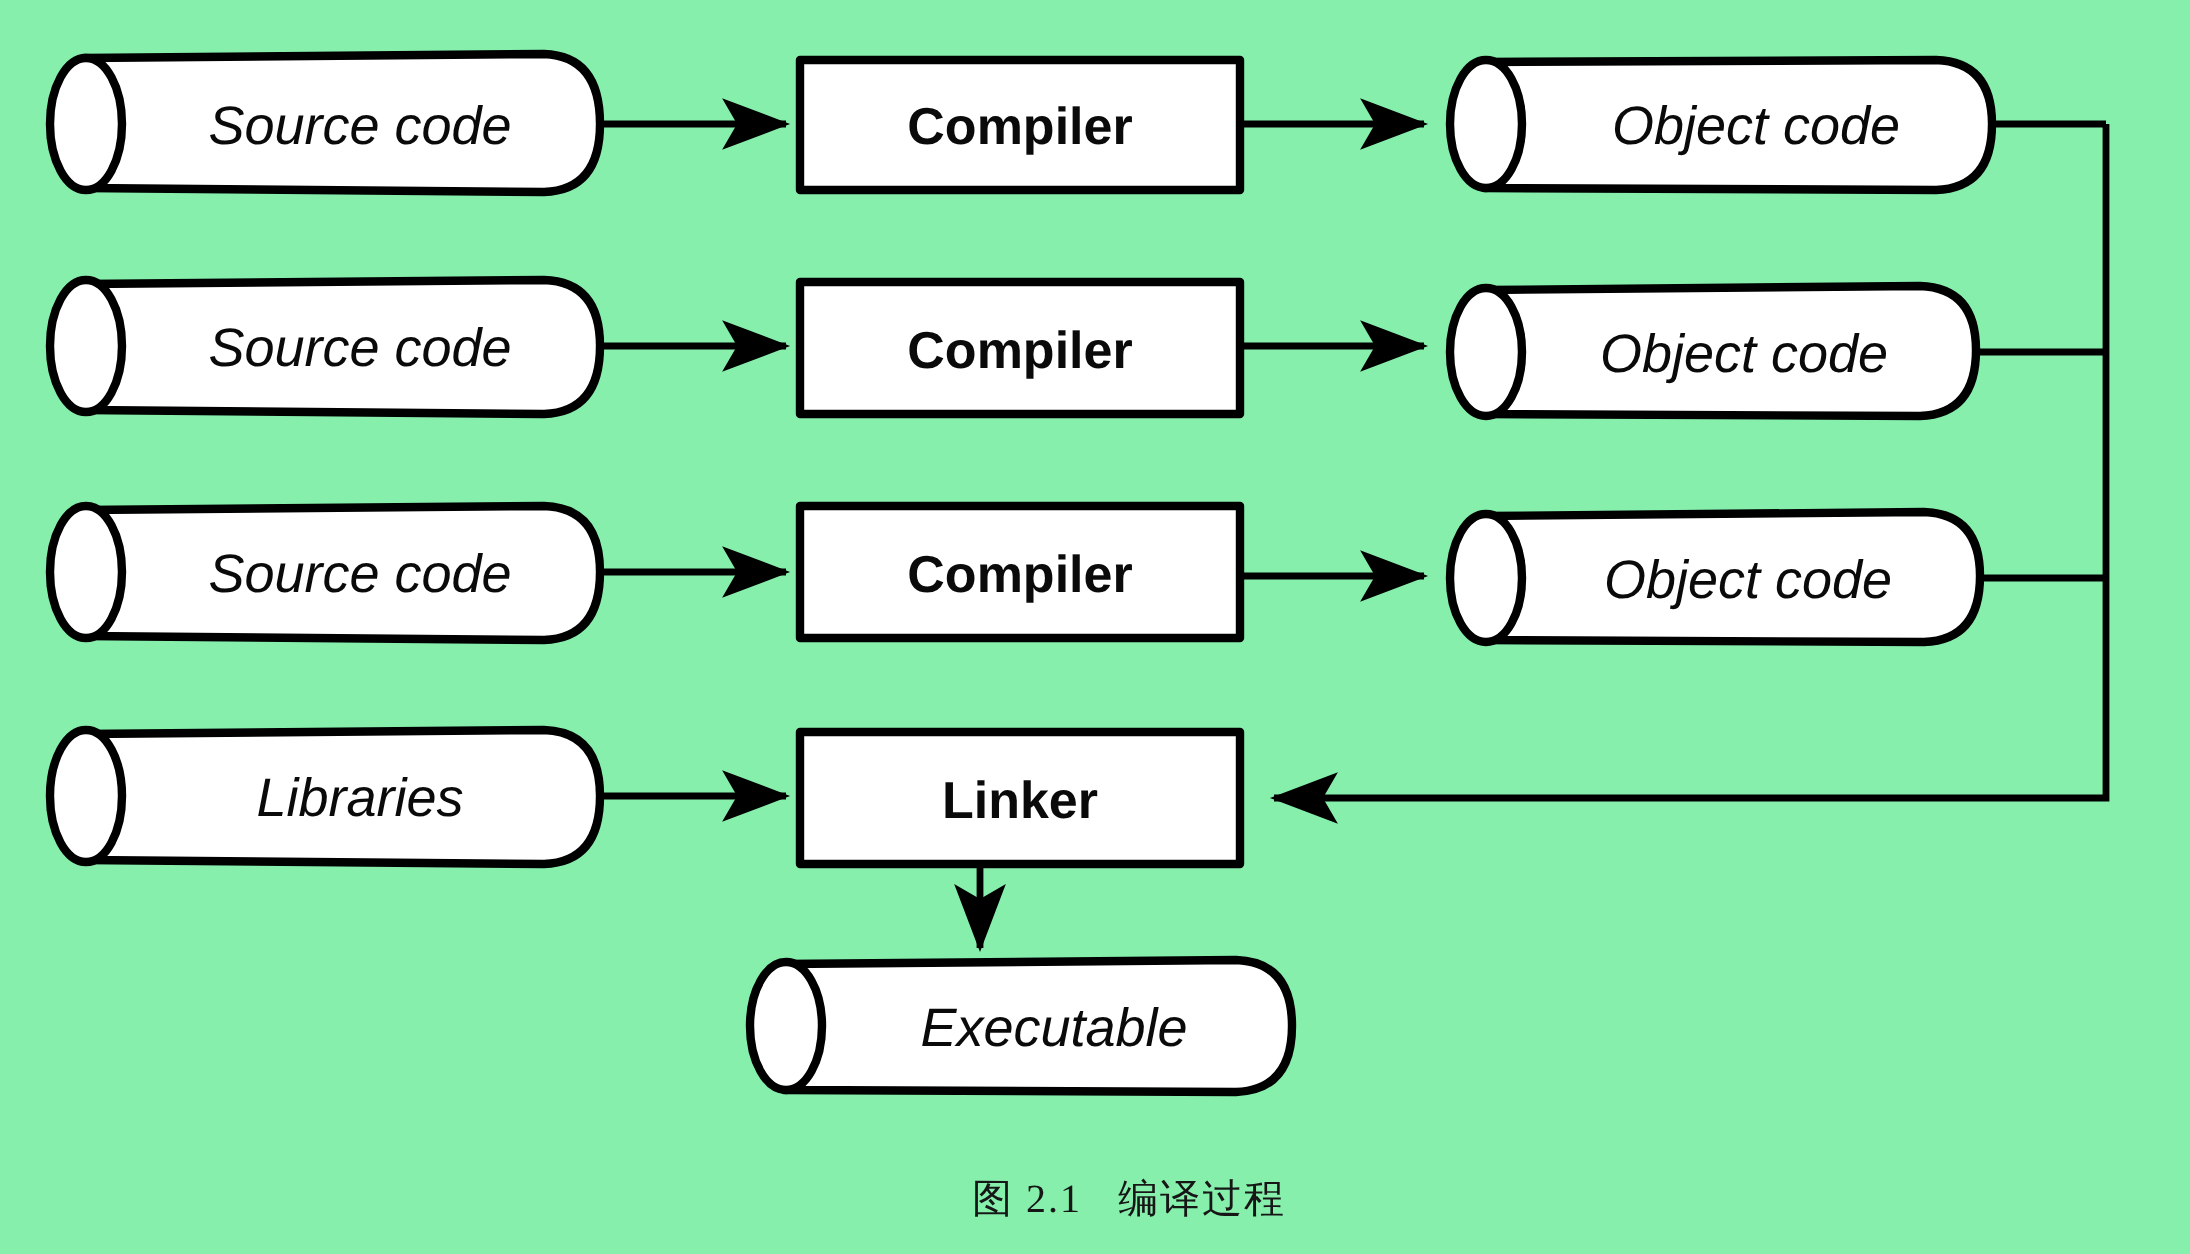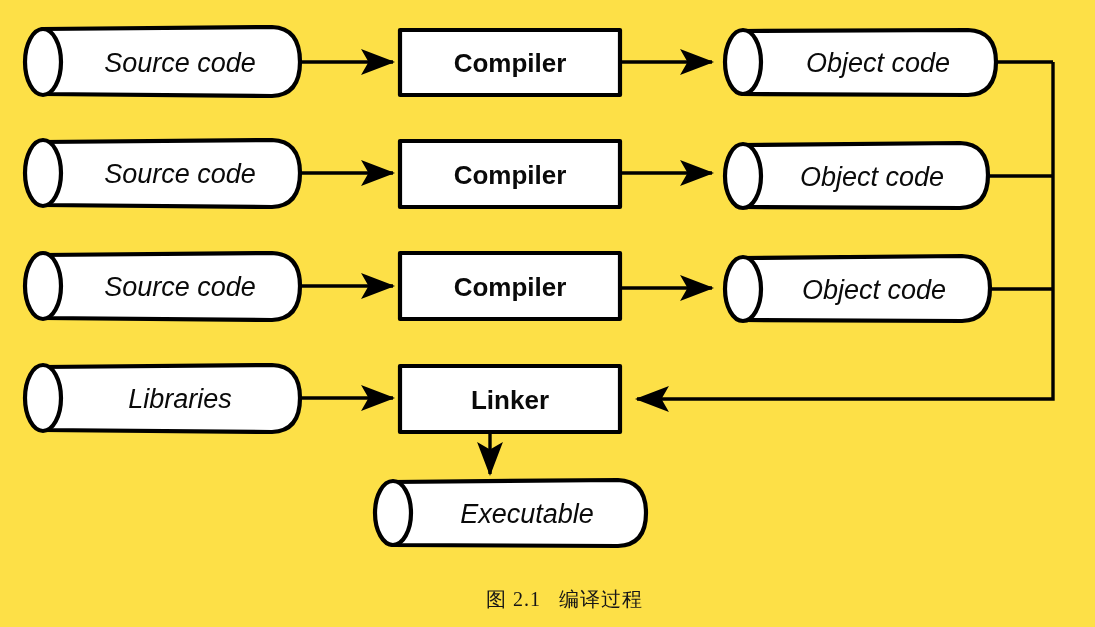--- a/index.html
+++ b/index.html
@@ -8,21 +8,21 @@
     padding: 0;
     background: #ffffff;
   }
   body {
     font-family: "Liberation Sans", sans-serif;
   }
   #figure-root {
     position: relative;
     width: 1095px;
     height: 627px;
-    background: #fde047;
+    background: #86efac;
     overflow: hidden;
   }
   #diagram-svg {
     position: absolute;
     left: 0;
     top: 0;
     width: 1095px;
     height: 627px;
   }
   .cyl-label {

